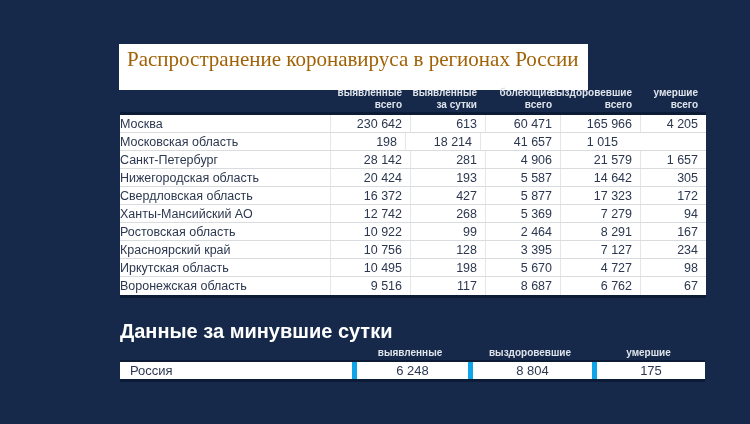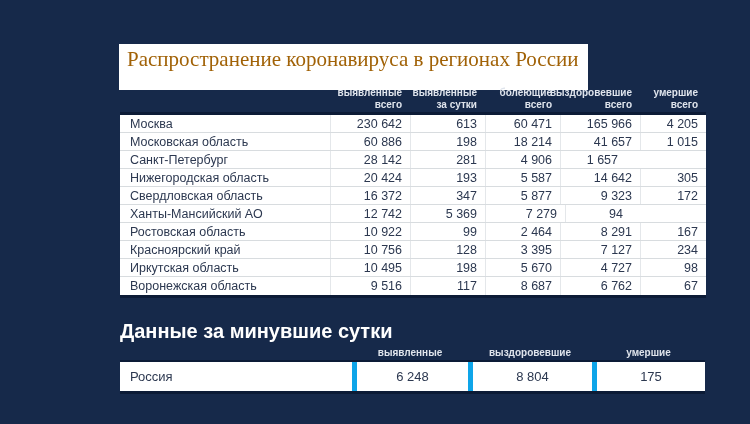--- a/index.html
+++ b/index.html
@@ -44,21 +44,21 @@
   .trow { display: flex; height: 18px; border-bottom: 1px solid #d8dcdf; }
   .trow:last-child { border-bottom: none; }
   .c {
     font-size: 12.5px;
     color: #2c3850;
     display: flex;
     align-items: center;
     white-space: nowrap;
     overflow: hidden;
   }
-  .c.name { justify-content: flex-start; padding-left: 10px; }
+  .c.name { justify-content: flex-start; }
   .c.num  { justify-content: flex-end; padding-right: 8px; border-left: 1px solid #e4e7ea; padding-left: 24px; }
   
   .w-name { width: 210px; }
   .w-c1 { width: 80px; }
   .w-c2 { width: 75px; }
   .w-c3 { width: 75px; }
   .w-c4 { width: 80px; }
   .w-c5 { width: 66px; }
   
   .subtitle {
@@ -72,21 +72,21 @@
   .thead2 { display: flex; align-items: flex-end; height: 13px; margin-bottom: 2px; }
   .hcell2 {
     color: #dfe4ec;
     font-size: 10px;
     font-weight: 700;
     text-align: center;
     white-space: nowrap;
   }
   .brow {
     display: flex;
-    height: 34px;
+    height: 22px;
     background: #ffffff;
     border-top: 2px solid #0c1b36;
     border-bottom: 3px solid #0c1b36;
   }
   .bc {
     font-size: 13px;
     color: #2c3850;
     display: flex;
     align-items: center;
     white-space: nowrap;
@@ -134,52 +134,53 @@
       <div class="trow">
         <div class="c name w-name">Москва</div>
         <div class="c num w-c1">230 642</div>
         <div class="c num w-c2">613</div>
         <div class="c num w-c3">60 471</div>
         <div class="c num w-c4">165 966</div>
         <div class="c num w-c5">4 205</div>
       </div>
       <div class="trow">
         <div class="c name w-name">Московская область</div>
-        <div class="c num w-c1">60 886</div>
         <div class="c num w-c2">198</div>
         <div class="c num w-c3">18 214</div>
         <div class="c num w-c4">41 657</div>
         <div class="c num w-c5">1 015</div>
       </div>
       <div class="trow">
         <div class="c name w-name">Санкт-Петербург</div>
         <div class="c num w-c1">28 142</div>
         <div class="c num w-c2">281</div>
         <div class="c num w-c3">4 906</div>
+        <div class="c num w-c4">21 579</div>
         <div class="c num w-c5">1 657</div>
       </div>
       <div class="trow">
         <div class="c name w-name">Нижегородская область</div>
         <div class="c num w-c1">20 424</div>
         <div class="c num w-c2">193</div>
         <div class="c num w-c3">5 587</div>
         <div class="c num w-c4">14 642</div>
         <div class="c num w-c5">305</div>
       </div>
       <div class="trow">
         <div class="c name w-name">Свердловская область</div>
         <div class="c num w-c1">16 372</div>
-        <div class="c num w-c2">347</div>
+        <div class="c num w-c2">427</div>
         <div class="c num w-c3">5 877</div>
-        <div class="c num w-c4">9 323</div>
+        <div class="c num w-c4">17 323</div>
         <div class="c num w-c5">172</div>
       </div>
       <div class="trow">
         <div class="c name w-name">Ханты-Мансийский АО</div>
         <div class="c num w-c1">12 742</div>
+        <div class="c num w-c2">268</div>
         <div class="c num w-c3">5 369</div>
         <div class="c num w-c4">7 279</div>
         <div class="c num w-c5">94</div>
       </div>
       <div class="trow">
         <div class="c name w-name">Ростовская область</div>
         <div class="c num w-c1">10 922</div>
         <div class="c num w-c2">99</div>
         <div class="c num w-c3">2 464</div>
         <div class="c num w-c4">8 291</div>

